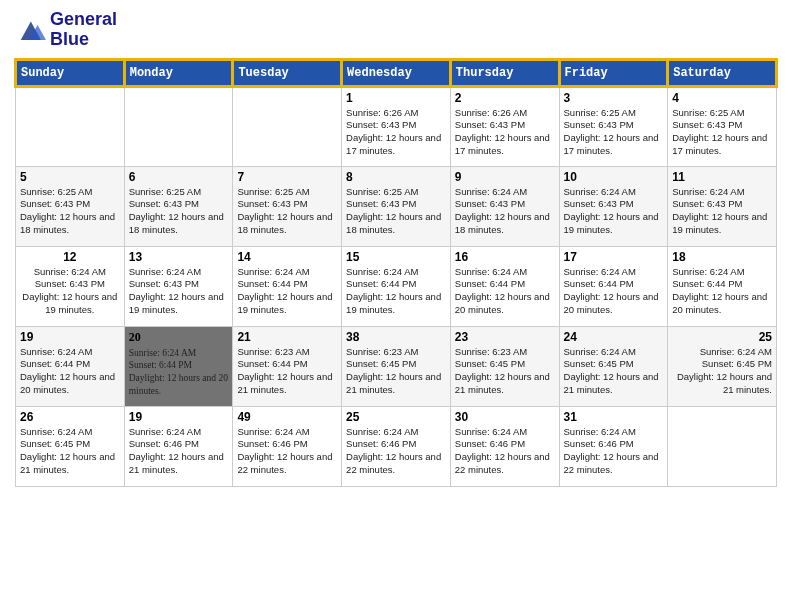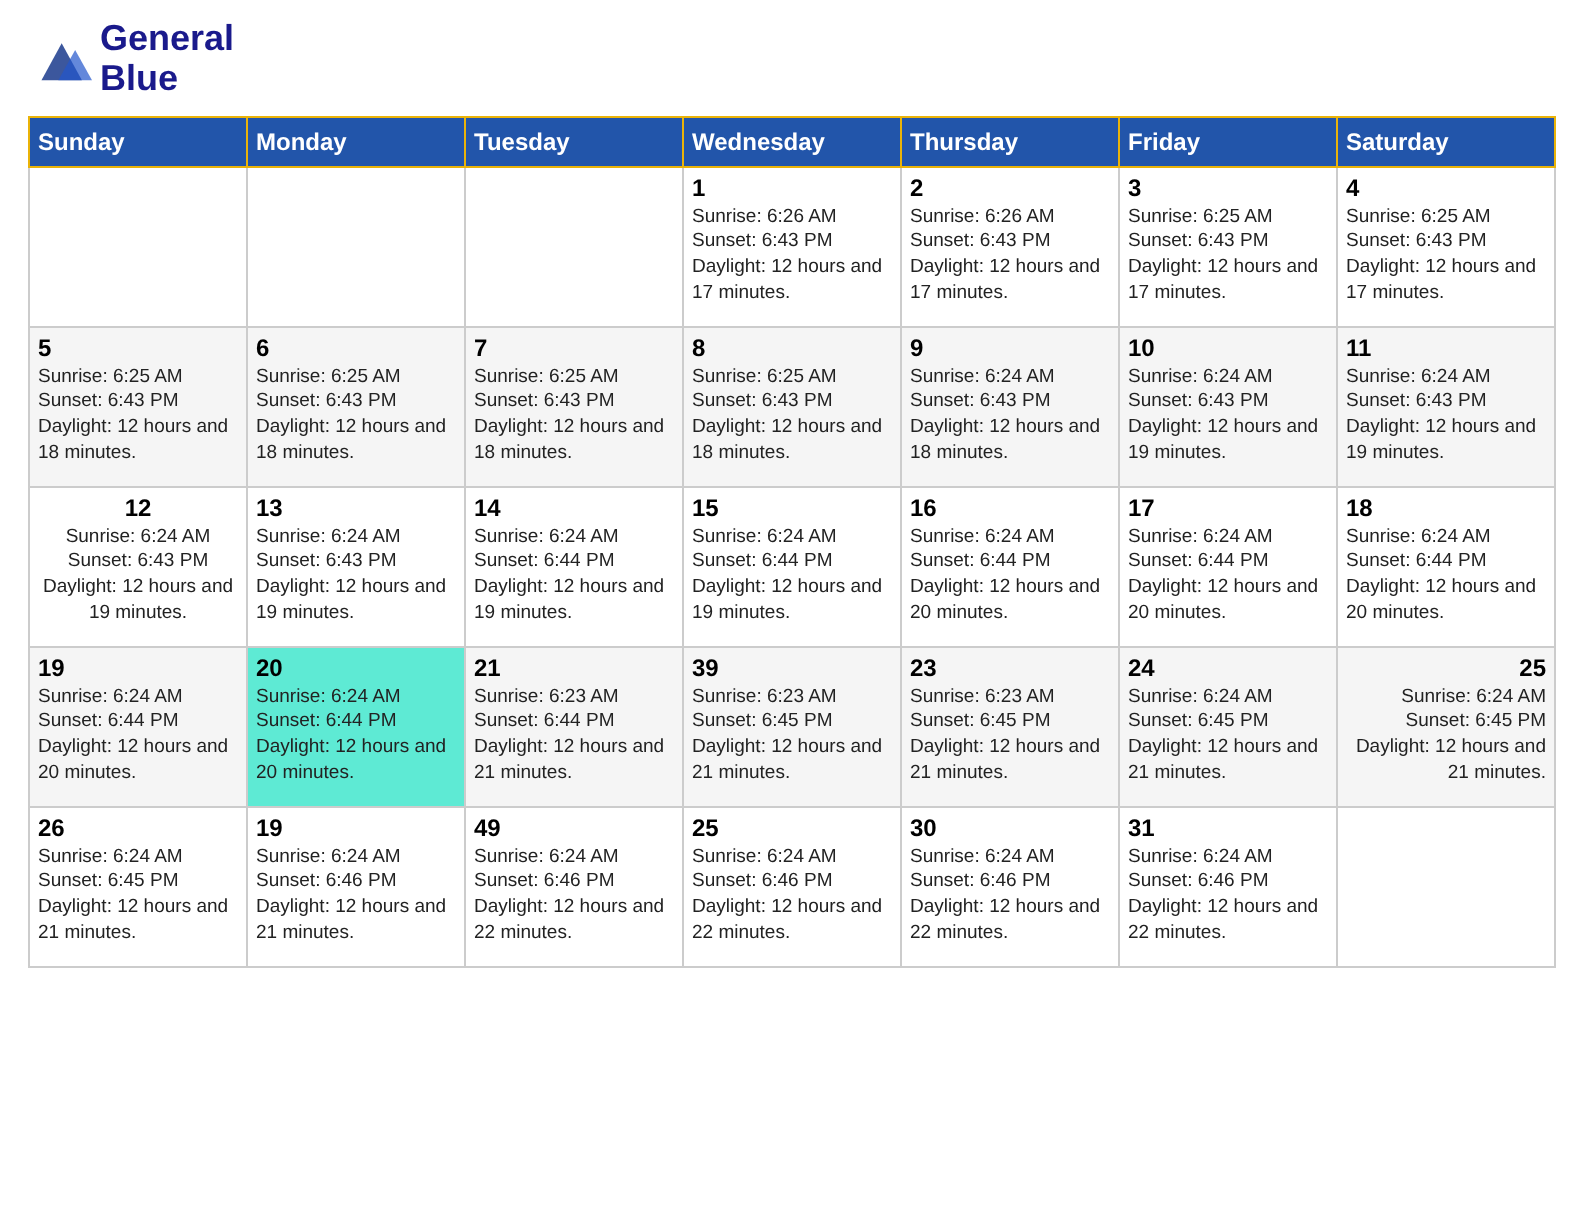--- a/index.html
+++ b/index.html
@@ -55,21 +55,22 @@
       border-collapse: collapse;
       font-size: 10.5px;
     }
     .calendar-table th {
       background: #2255aa;
       color: #fff;
       padding: 5px 4px;
       text-align: left;
       font-size: 12px;
       font-weight: bold;
-      border: 1px solid #eab308;
+      border: 3px solid #eab308;
+      font-family: Liberation Mono, monospace;
     }
     .calendar-table td {
       vertical-align: top;
       border: 1px solid #ccc;
       padding: 3px 4px;
       height: 80px;
       width: calc(100% / 7);
       background: #fff;
     }
     .calendar-table tr:nth-child(even) td {
@@ -241,34 +242,34 @@
 Daylight: 12 hours and 20 minutes.</div>
           </td>
         </tr>
         <tr>
           <td style="background: rgb(245, 245, 245);">
             <div class="day-number">19</div>
             <div class="day-info" style="white-space: pre-line;">Sunrise: 6:24 AM
 Sunset: 6:44 PM
 Daylight: 12 hours and 20 minutes.</div>
           </td>
-          <td style="background: #5eead4;">
+          <td style="background: #737373; font-family: Liberation Serif, serif;">
             <div class="day-number">20</div>
             <div class="day-info" style="white-space: pre-line;">Sunrise: 6:24 AM
 Sunset: 6:44 PM
 Daylight: 12 hours and 20 minutes.</div>
           </td>
           <td style="background: rgb(245, 245, 245);">
             <div class="day-number">21</div>
             <div class="day-info" style="white-space: pre-line;">Sunrise: 6:23 AM
 Sunset: 6:44 PM
 Daylight: 12 hours and 21 minutes.</div>
           </td>
           <td style="background: rgb(245, 245, 245);">
-            <div class="day-number">39</div>
+            <div class="day-number">38</div>
             <div class="day-info" style="white-space: pre-line;">Sunrise: 6:23 AM
 Sunset: 6:45 PM
 Daylight: 12 hours and 21 minutes.</div>
           </td>
           <td style="background: rgb(245, 245, 245);">
             <div class="day-number">23</div>
             <div class="day-info" style="white-space: pre-line;">Sunrise: 6:23 AM
 Sunset: 6:45 PM
 Daylight: 12 hours and 21 minutes.</div>
           </td>

